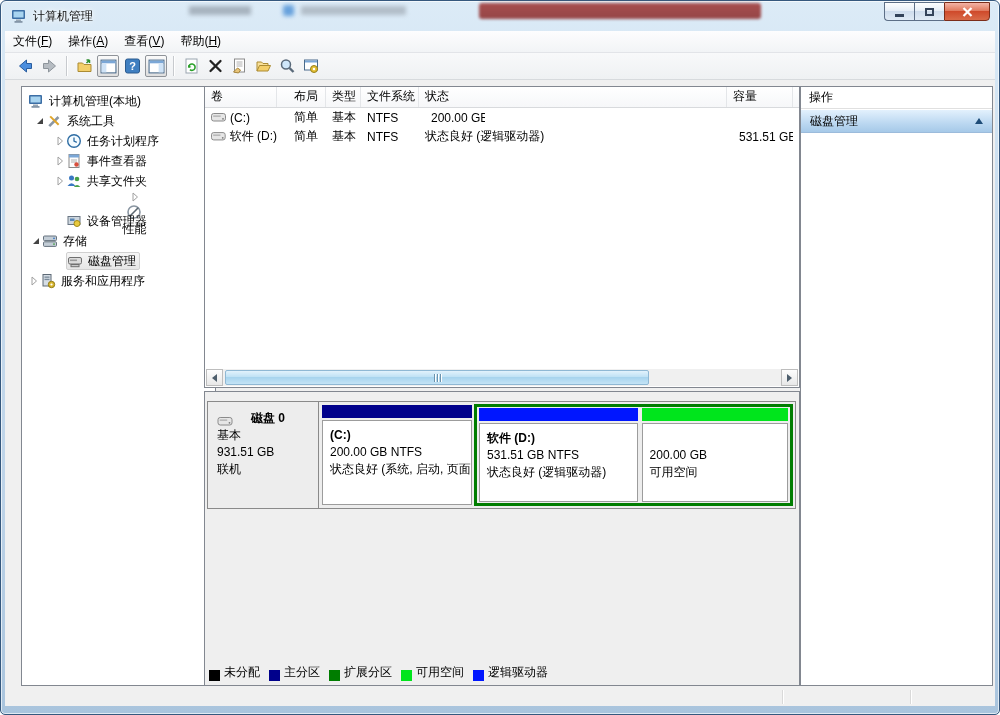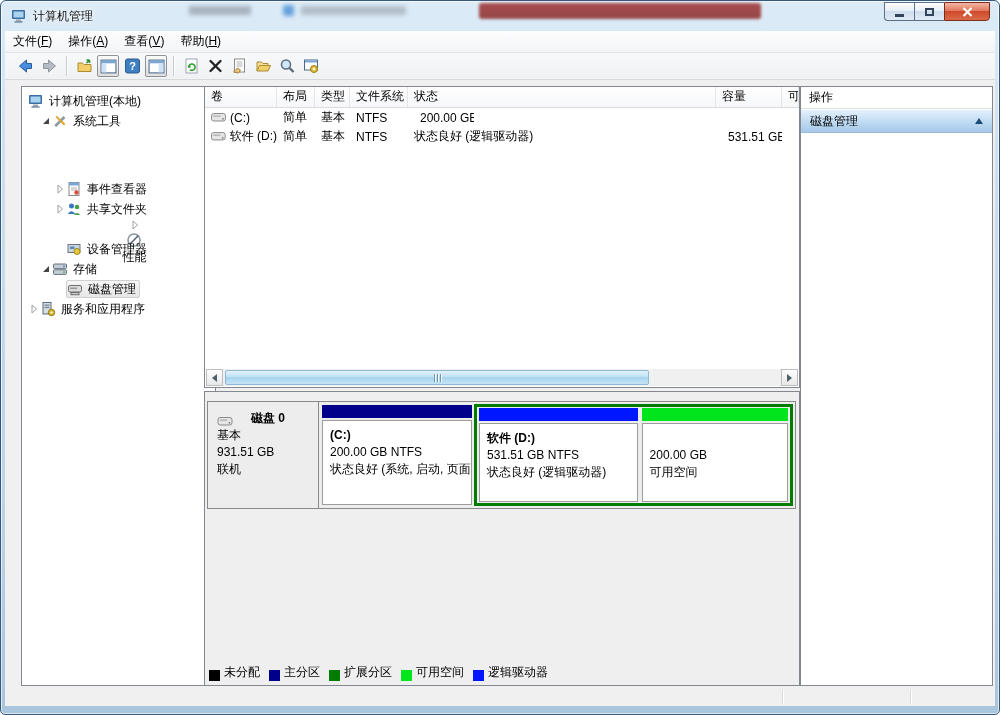--- a/index.html
+++ b/index.html
@@ -38,21 +38,21 @@
   .tree-row{height:20px;display:flex;align-items:center;white-space:nowrap;}
   .tw{width:12px;height:12px;display:flex;align-items:center;justify-content:center;flex:0 0 12px;}
   .ti{width:18px;height:16px;display:flex;align-items:center;flex:0 0 18px;}
   .tree-label{padding:0 3px;line-height:16px;}
   .sel-wrap{display:flex;align-items:center;background:linear-gradient(#f6f6f6,#e6e6e6);border:1px solid #d0d0d0;border-radius:2px;}
   
   .vt-header{display:flex;height:20px;background:linear-gradient(#ffffff,#f6f7f9);border-bottom:1px solid #d8dadd;}
   .vt-hcell{border-right:1px solid #e4e6e9;padding-left:6px;line-height:19px;box-sizing:border-box;overflow:hidden;white-space:nowrap;flex-shrink:0;}
   .vt-row{display:flex;height:19px;align-items:center;}
   .vt-cell{padding-left:6px;box-sizing:border-box;overflow:hidden;white-space:nowrap;flex-shrink:0;}
-  .c0{width:72px;}.c1{width:38px;}.c2{width:35px;}.c3{width:58px;}.c4{width:308px;}.c5{width:66px;padding-left:12px;}.c6{flex:1;}
+  .c0{width:72px;}.c1{width:38px;margin-left:11px;}.c2{width:35px;}.c3{width:58px;}.c4{width:308px;}.c5{width:66px;padding-left:12px;}.c6{flex:1;}
   .vt-row .c0{display:flex;align-items:center;gap:4px;}
   
   .hscroll{position:absolute;left:1px;right:1px;bottom:1px;height:17px;background:#f0f0f0;display:flex;}
   .sb-btn{width:17px;height:17px;background:linear-gradient(#fdfdfd,#e8e8e8);border:1px solid #bdbdbd;box-sizing:border-box;display:flex;align-items:center;justify-content:center;}
   .sb-track{flex:1;position:relative;}
   .sb-thumb{position:absolute;left:2px;top:1px;height:15px;width:76%;background:linear-gradient(#e2f2fc,#c0e2f5 45%,#a8d4ee 50%,#c4e4f6);border:1px solid #8fb8d4;border-radius:2px;box-sizing:border-box;display:flex;align-items:center;justify-content:center;gap:2px;}
   .grip{width:1px;height:8px;background:#6b93ad;box-shadow:1px 0 0 #fff;}
   .tri{width:0;height:0;}
   .tri-left{border-top:4px solid transparent;border-bottom:4px solid transparent;border-right:5px solid #4d5e6c;}
   .tri-right{border-top:4px solid transparent;border-bottom:4px solid transparent;border-left:5px solid #4d5e6c;}
@@ -213,35 +213,49 @@
           <span class="ti">
               <svg width="16" height="16" viewBox="0 0 16 16">
                 <rect x="1" y="2" width="13" height="9" rx="1" fill="#3c6ea5"></rect>
                 <rect x="2.5" y="3.5" width="10" height="6" fill="#a8d4f0"></rect>
                 <rect x="5" y="11.5" width="5" height="1.5" fill="#9aa7b4"></rect>
                 <rect x="3.5" y="13" width="8" height="1.8" fill="#8496a8"></rect>
               </svg>
             </span>
           <span class="tree-label">计算机管理(本地)</span>
         </div>
-        <div class="tree-row" style="padding-left:18px;">
+        <div class="tree-row" style="padding-left:12px;">
           <span class="tw">
               <svg width="10" height="10">
                 <path d="M8 2 L8 8 L2 8 Z" fill="#444"></path>
               </svg>
             </span>
           <span class="ti">
               <svg width="16" height="16" viewBox="0 0 16 16">
                 <rect x="1" y="7" width="13" height="2.6" fill="#8a97a5" transform="rotate(-45 8 8)"></rect>
                 <rect x="2" y="6.4" width="12" height="2" fill="#e0a52a" transform="rotate(45 8 8)"></rect>
               </svg>
             </span>
           <span class="tree-label">系统工具</span>
         </div>
-        <div class="tree-row" style="padding-left:32px;margin-top:48px;">
+        <div class="tree-row" style="padding-left:32px;">
+          <span class="tw">
+              <svg width="10" height="10">
+                <path d="M3 1 L7.5 5 L3 9 Z" fill="#fff" stroke="#a0a0a0"></path>
+              </svg>
+            </span>
+          <span class="ti">
+              <svg width="16" height="16" viewBox="0 0 16 16">
+                <circle cx="8" cy="8" r="6.3" fill="#f4fbff" stroke="#2e6da4" stroke-width="1.4"></circle>
+                <path d="M8 4.5 L8 8 L10.8 9.3" stroke="#2e6da4" stroke-width="1.3" fill="none"></path>
+              </svg>
+            </span>
+          <span class="tree-label">任务计划程序</span>
+        </div>
+        <div class="tree-row" style="padding-left:32px;">
           <span class="tw">
               <svg width="10" height="10">
                 <path d="M3 1 L7.5 5 L3 9 Z" fill="#fff" stroke="#a0a0a0"></path>
               </svg>
             </span>
           <span class="ti">
               <svg width="16" height="16" viewBox="0 0 16 16">
                 <rect x="3" y="1.5" width="10" height="13" fill="#fdfdfd" stroke="#8a8a8a"></rect>
                 <rect x="3" y="1.5" width="10" height="3" fill="#7ba7d7"></rect>
                 <line x1="5" y1="7" x2="11" y2="7" stroke="#b0b0b0"></line>
@@ -284,21 +298,21 @@
         <div class="tree-row" style="padding-left:44px;">
           <span class="ti">
               <svg width="16" height="16" viewBox="0 0 16 16">
                 <rect x="2" y="3.5" width="12" height="8" fill="#cdd6de" stroke="#6a7684"></rect>
                 <rect x="4" y="5.5" width="4.5" height="2.5" fill="#5b87b5"></rect>
                 <circle cx="11" cy="10.5" r="3" fill="#e8c93e" stroke="#a08a1a"></circle>
               </svg>
             </span>
           <span class="tree-label">设备管理器</span>
         </div>
-        <div class="tree-row" style="padding-left:18px;">
+        <div class="tree-row" style="padding-left:8px;">
           <span class="tw">
               <svg width="10" height="10">
                 <path d="M8 2 L8 8 L2 8 Z" fill="#444"></path>
               </svg>
             </span>
           <span class="ti">
               <svg width="16" height="16" viewBox="0 0 16 16">
                 <rect x="1.5" y="3" width="13" height="4.6" rx="1" fill="#c3cdd6" stroke="#66727e"></rect>
                 <rect x="1.5" y="8.8" width="13" height="4.6" rx="1" fill="#c3cdd6" stroke="#66727e"></rect>
                 <circle cx="12" cy="5.3" r=".9" fill="#3a78c2"></circle>

